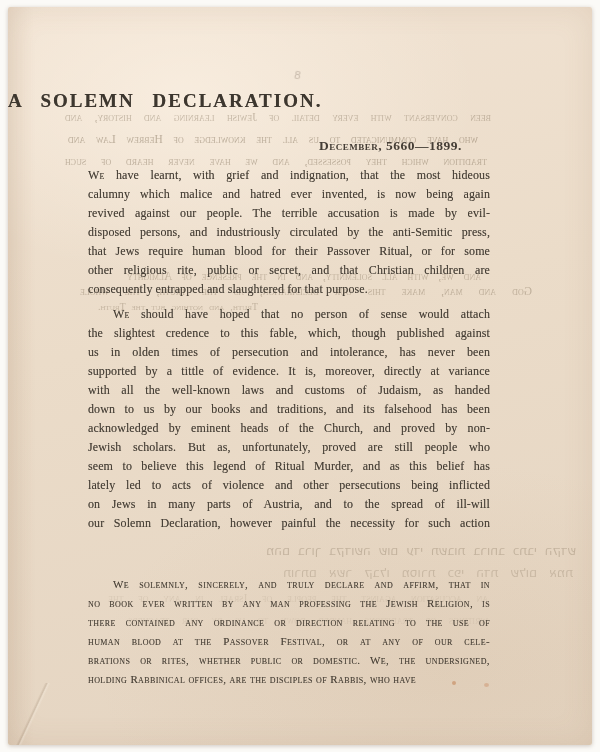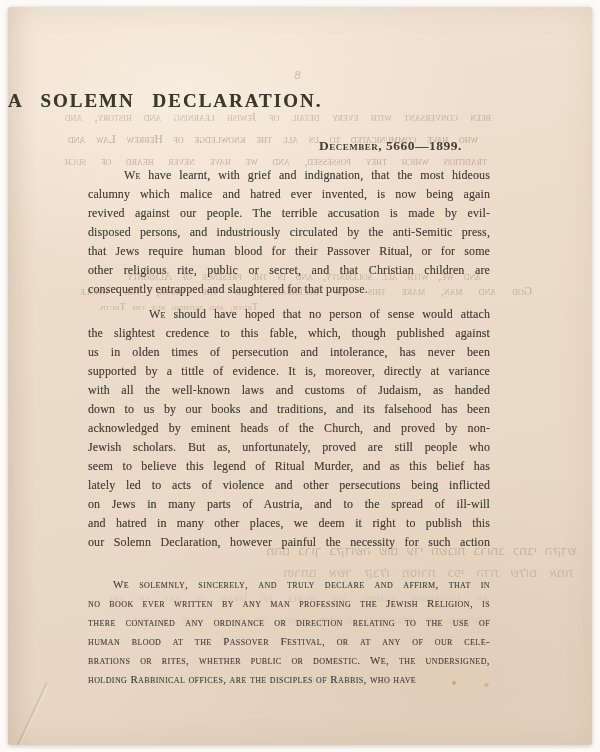--- a/index.html
+++ b/index.html
@@ -37,21 +37,21 @@
     position:absolute;left:80px;width:402px;
     color:#453e35;font-size:12px;line-height:19px;letter-spacing:.1px;
     text-shadow:0 0 .4px rgba(69,62,53,.45);
   }
   .p1{top:159px}
   .p2{top:298px}
   .p3{top:568px;color:#4b4339}
   .line{text-align:justify;text-align-last:justify;}
   .line.last{text-align-last:left;}
   .indent{text-indent:25px;}
-  .lead{font-variant:small-caps;margin-left:36px;}
+  .lead{font-variant:small-caps;}
   .p3 .line{font-variant:small-caps;font-size:11px;letter-spacing:.4px;}
   
   .bleed-layer div{
     position:absolute;transform:scaleX(-1);
     color:#77664f;font-variant:small-caps;font-size:11.5px;
     filter:blur(.55px);white-space:nowrap;overflow:hidden;
     text-align:justify;text-align-last:justify;
   }
   .bleed-layer div:nth-child(1){top:104px;left:57px;width:426px;opacity:.38;}
   .bleed-layer div:nth-child(2){top:126px;left:60px;width:410px;opacity:.45;}
@@ -119,21 +119,20 @@
     <div class="line">the slightest credence to this fable, which, though published against</div>
     <div class="line">us in olden times of persecution and intolerance, has never been</div>
     <div class="line">supported by a tittle of evidence. It is, moreover, directly at variance</div>
     <div class="line">with all the well-known laws and customs of Judaism, as handed</div>
     <div class="line">down to us by our books and traditions, and its falsehood has been</div>
     <div class="line">acknowledged by eminent heads of the Church, and proved by non-</div>
     <div class="line">Jewish scholars. But as, unfortunately, proved are still people who</div>
     <div class="line">seem to believe this legend of Ritual Murder, and as this belief has</div>
     <div class="line">lately led to acts of violence and other persecutions being inflicted</div>
     <div class="line">on Jews in many parts of Austria, and to the spread of ill-will</div>
-    <div class="line">and hatred in many other places, we deem it right to publish this</div>
     <div class="line">our Solemn Declaration, however painful the necessity for such action</div>
   </div>
 
   <div class="para p3">
     <div class="line indent">We solemnly, sincerely, and truly declare and affirm, that in</div>
     <div class="line">no book ever written by any man professing the Jewish Religion, is</div>
     <div class="line">there contained any ordinance or direction relating to the use of</div>
     <div class="line">human blood at the Passover Festival, or at any of our cele-</div>
     <div class="line">brations or rites, whether public or domestic. We, the undersigned,</div>
     <div class="line last">holding Rabbinical offices, are the disciples of Rabbis, who have</div>

